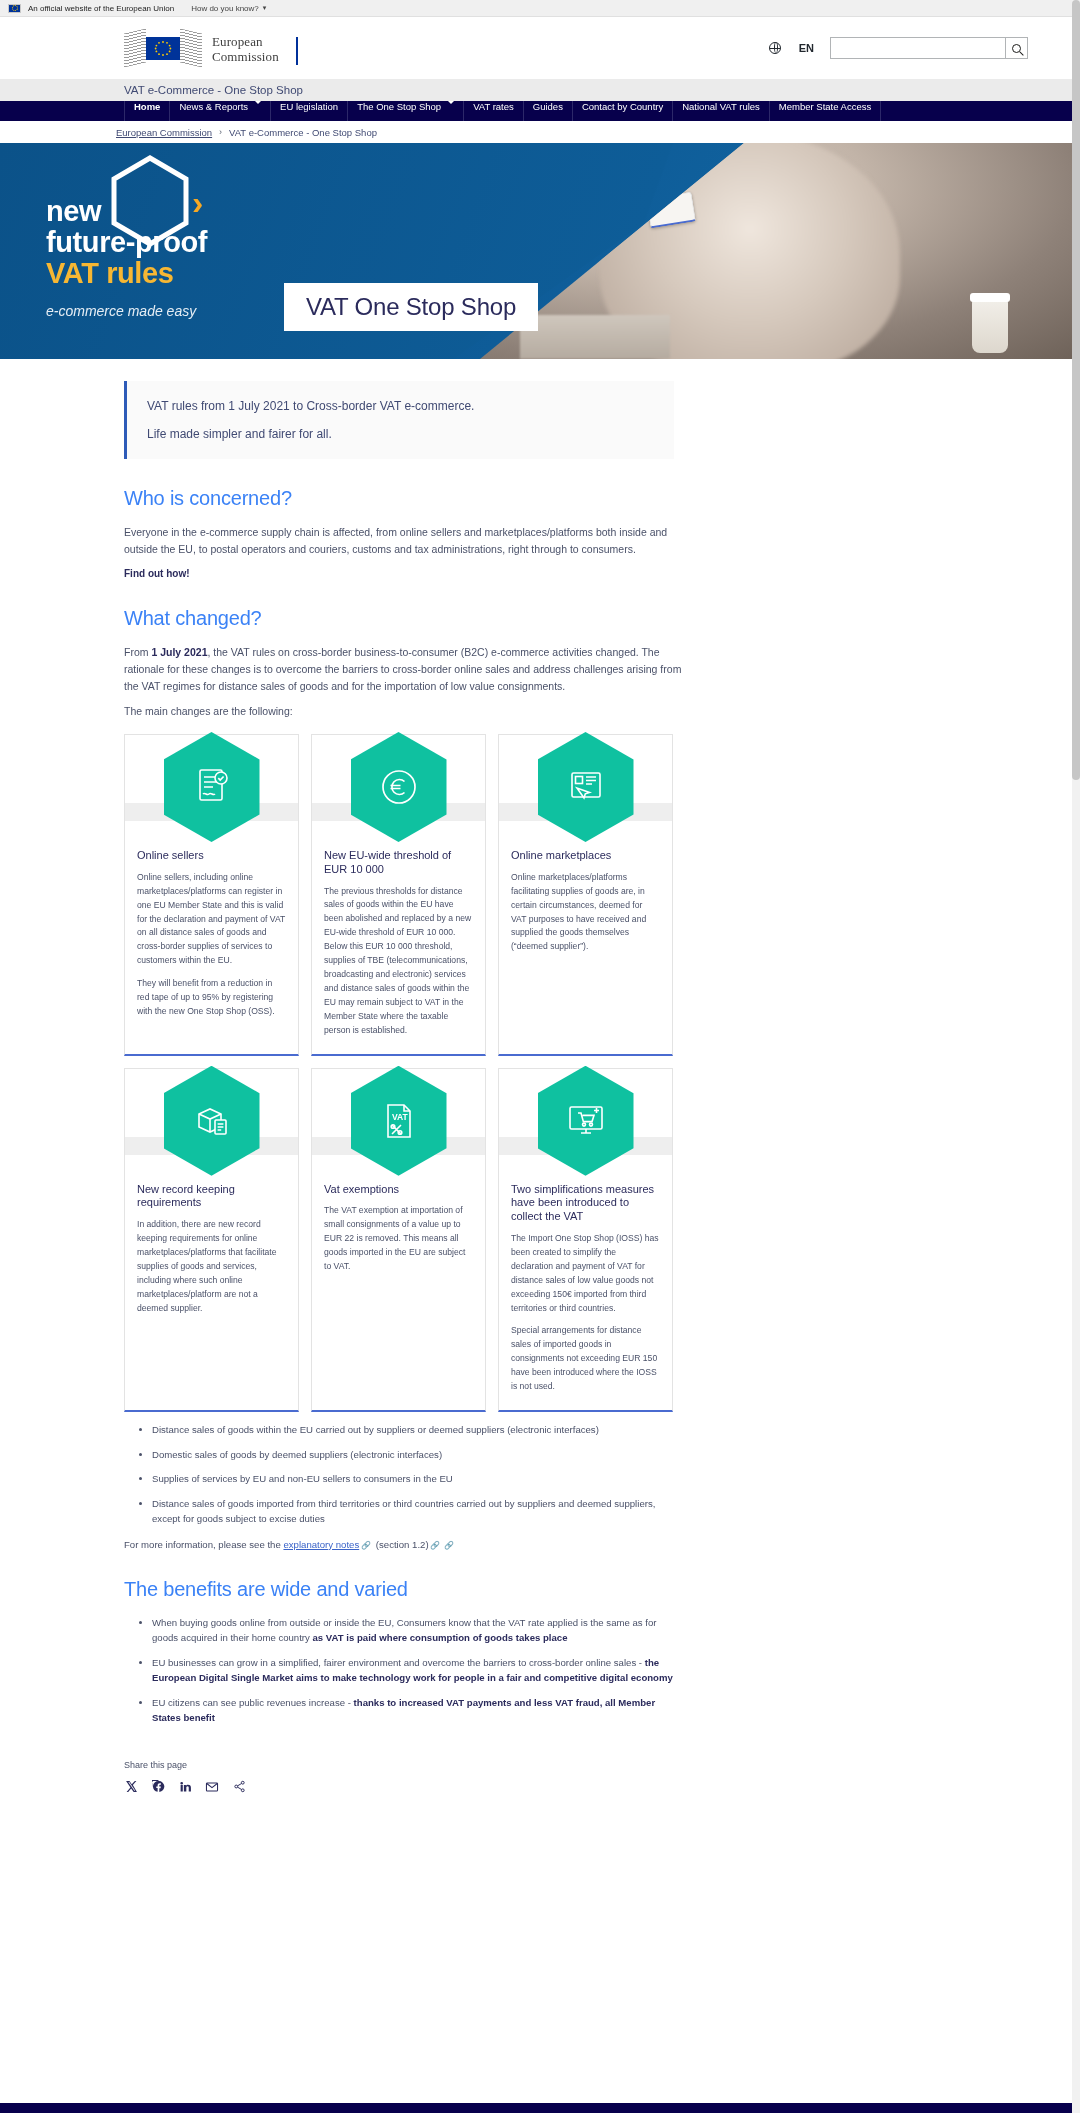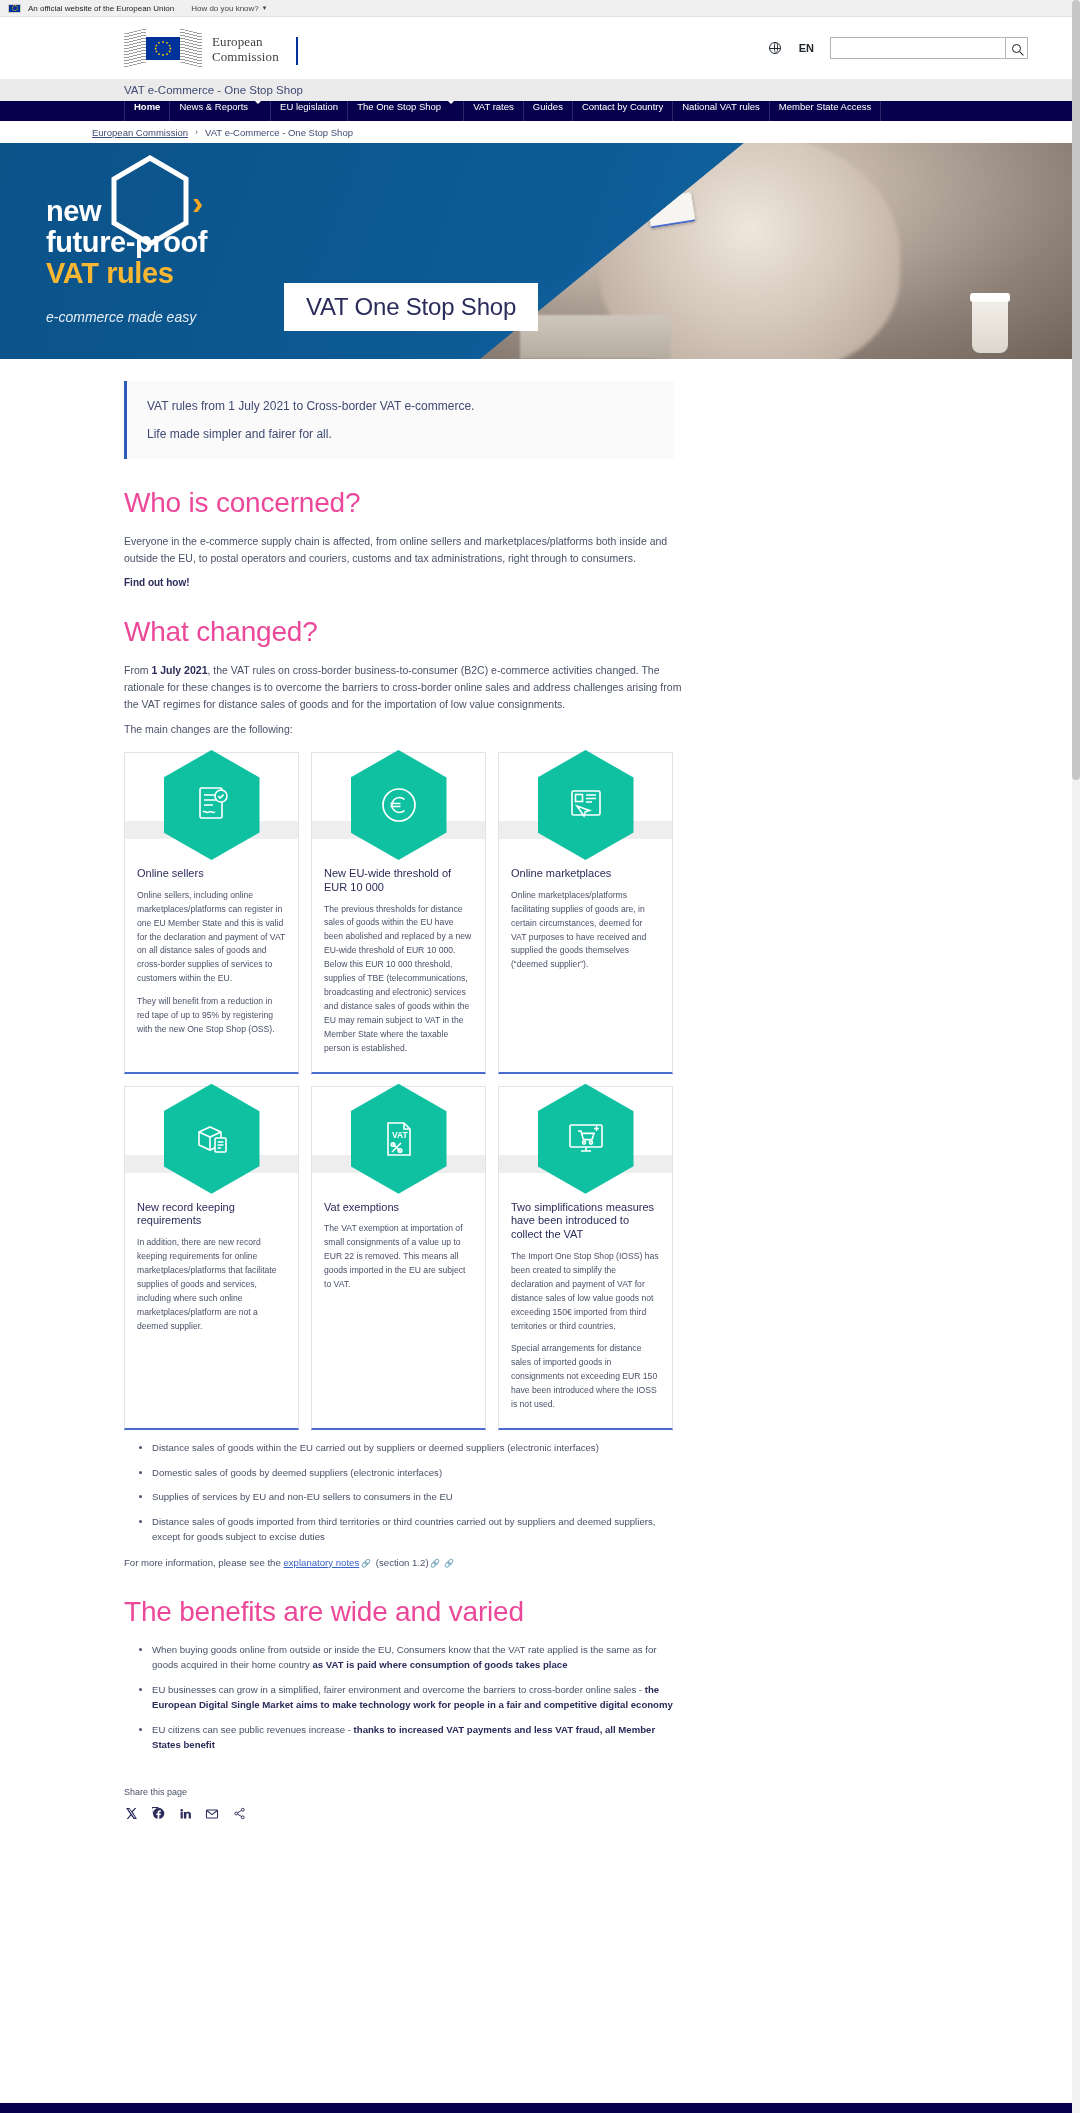--- a/index.html
+++ b/index.html
@@ -96,21 +96,21 @@
     font-size:9.5px; color:#ffffff; border-left:1px solid #2c2869; cursor:pointer;
     white-space:nowrap;
   }
   .mainnav .item:last-child{ border-right:1px solid #2c2869; }
   .mainnav .item.active{ font-weight:bold; }
   .caret { width:0;height:0;border-left:3.2px solid transparent;border-right:3.2px solid transparent;border-top:3.6px solid #fff; }
 
   
   .breadcrumb {
     height:22px; display:flex; align-items:center; gap:7px;
-    padding-left:92px; font-size:9.5px; color:#404a73; background:#fff;
+    padding-left:116px; font-size:9.5px; color:#404a73; background:#fff;
   }
   .breadcrumb a { color:#404a73; text-decoration:underline; }
   .bc-sep { color:#5a6272; font-size:9px; }
 
   
   .hero { position:relative; width:1080px; height:216px; overflow:hidden; }
   .hero-blue {
     position:absolute; inset:0;
     background:linear-gradient(120deg,#0a4f87 0%,#0d5a96 45%,#11639f 70%);
   }
@@ -155,38 +155,38 @@
   .hex-arrow {
     position:absolute; left:192px; top:42px; color:#f7a823; font-size:34px;
     font-weight:bold; font-family:"Liberation Sans", sans-serif; line-height:1;
   }
   .hero-h1 {
     position:absolute; left:46px; top:54px; color:#fff; line-height:1.0;
   }
   .hero-h1 .l1 { font-size:29px; font-weight:bold; letter-spacing:-.4px; }
   .hero-h1 .l2 { font-size:29px; font-weight:bold; letter-spacing:-.4px; margin-top:2px;}
   .hero-h1 .l3 { font-size:29px; font-weight:bold; color:#f7b733; letter-spacing:-.4px; margin-top:2px;}
-  .hero-h1 .l4 { font-size:14px; font-style:italic; color:#e6eef5; margin-top:22px; font-weight:normal;}
+  .hero-h1 .l4 { font-size:14px; font-style:italic; color:#e6eef5; margin-top:16px; font-weight:normal;}
   .hero-card {
     position:absolute; left:284px; top:140px; background:#ffffff;
     padding:10px 22px; font-size:24px; color:#2b2b5c; letter-spacing:-.2px;
     font-family:"Liberation Sans", sans-serif;
   }
 
   
   .content { padding:0 124px; }
   .quote-box {
     margin-top:22px; width:550px; background:#fafafa; border-left:3px solid #2e5bb8;
     padding:18px 22px 14px 20px;
   }
   .quote-box p { margin:0 0 14px 0; font-size:12px; color:#404a73; }
   .quote-box p:last-child{ margin-bottom:4px; }
 
   h2.sec {
-    font-size:28px; font-weight:normal; color:#ec4899; margin:28px 0 14px 0;
+    font-size:20px; font-weight:normal; color:#3b82f6; margin:28px 0 14px 0;
     letter-spacing:-.2px;
   }
   p.body { font-size:10.5px; line-height:1.62; color:#4a5169; margin:0 0 8px 0; max-width:560px; }
   p.body b { color:#2b2b5c; }
   p.bold-line { font-size:10px; font-weight:bold; color:#2b2b5c; margin:10px 0 0 0; }
 
   
   .grid { display:grid; grid-template-columns:repeat(3,175px); gap:12px; margin-top:14px; }
   .card {
     background:#fff; border:1px solid #e3e3e3; border-bottom:2px solid #4a6bd0;

